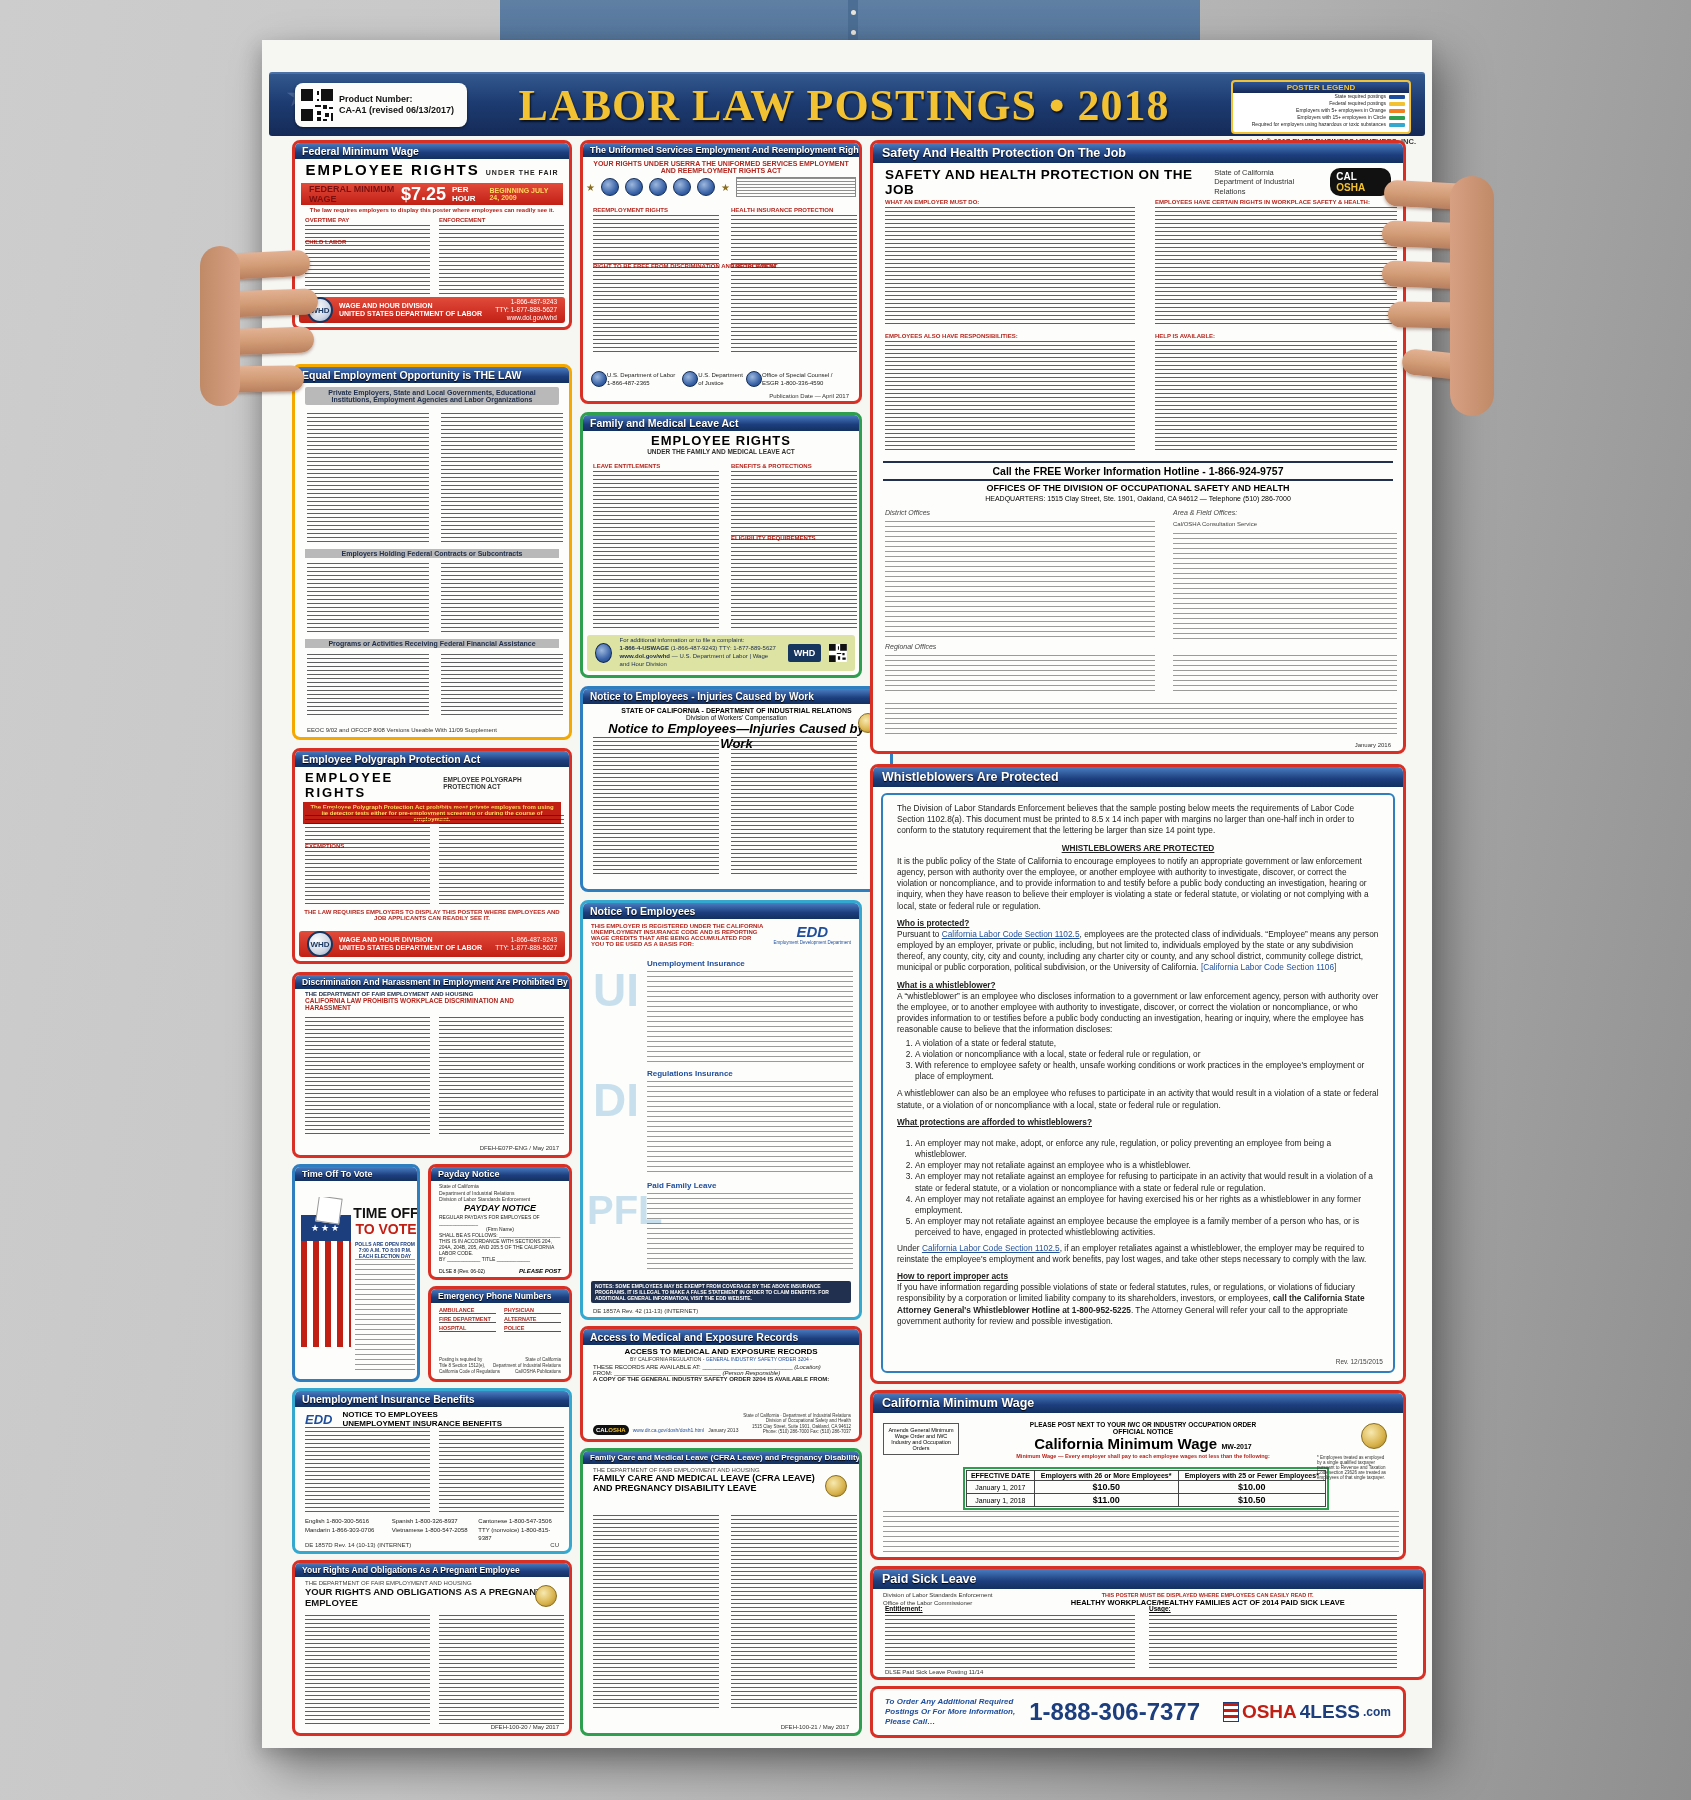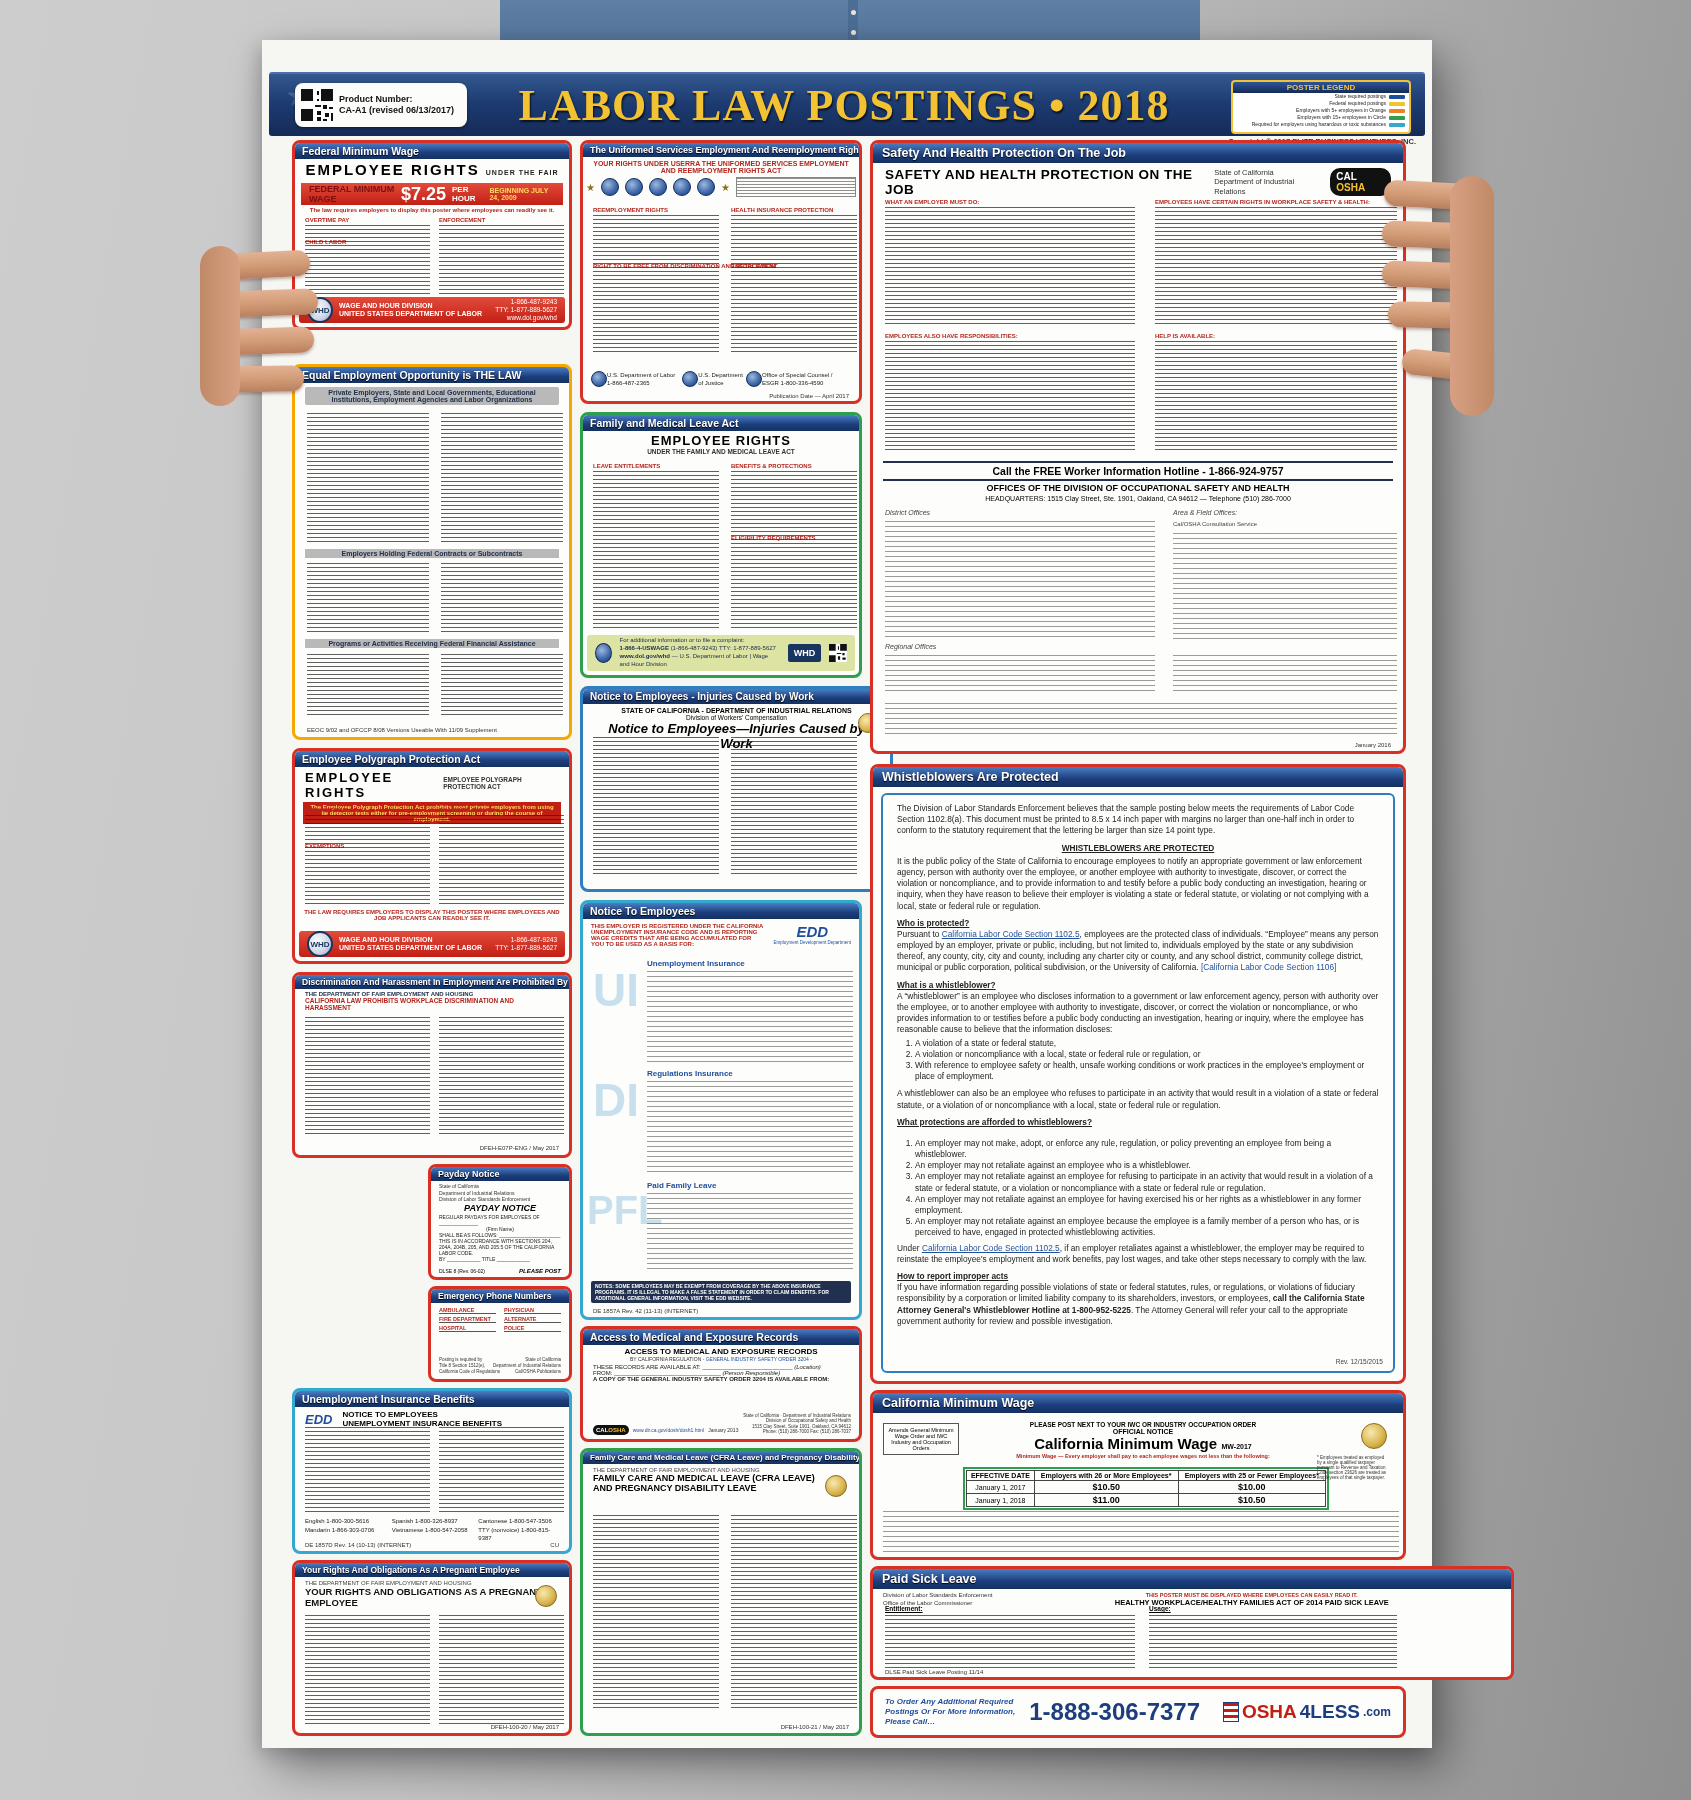--- a/index.html
+++ b/index.html
@@ -178,20 +178,32 @@
 
     <div class="sec b-red" style="left:30px;top:932px;width:280px;height:186px;">
       <div class="sh small" style="font-size:8.5px;">Discrimination And Harassment In Employment Are Prohibited By Law</div>
       <div style="padding:2px 10px 0;font-size:6px;font-weight:bold;color:#20304e;">THE DEPARTMENT OF FAIR EMPLOYMENT AND HOUSING</div>
       <div style="padding:0 10px;font-size:6.5px;font-weight:bold;color:#b3261e;">CALIFORNIA LAW PROHIBITS WORKPLACE DISCRIMINATION AND HARASSMENT</div>
       <div class="tl" style="left:10px;top:42px;width:125px;height:118px;"></div>
       <div class="tl" style="left:144px;top:42px;width:125px;height:118px;"></div>
       <div class="formlbl" style="right:10px;bottom:4px;">DFEH-E07P-ENG / May 2017</div>
     </div>
 
+    <div class="sec b-blu" style="left:30px;top:1124px;width:128px;height:218px;">
+      <div class="sh small" style="font-size:9px;">Time Off To Vote</div>
+      <div style="position:absolute;left:6px;top:30px;width:50px;height:150px;overflow:hidden;">
+        <div style="position:absolute;left:0;top:40px;width:50px;height:110px;background:repeating-linear-gradient(90deg,#c21f14 0 6px,#fff 6px 12px);"></div>
+        <div style="position:absolute;left:0;top:18px;width:50px;height:26px;background:#1c3e7d;color:#fff;font-size:9px;text-align:center;line-height:26px;letter-spacing:2px;">★★★</div>
+        <div style="position:absolute;left:16px;top:0px;width:22px;height:24px;background:#fff;border:1px solid #999;transform:rotate(8deg);"></div>
+      </div>
+      <div style="position:absolute;left:58px;top:38px;width:66px;text-align:center;font-weight:bold;font-size:14px;color:#111;">TIME OFF</div>
+      <div style="position:absolute;left:58px;top:54px;width:66px;text-align:center;font-weight:bold;font-size:14px;color:#c21f14;">TO VOTE</div>
+      <div style="position:absolute;left:58px;top:74px;width:64px;text-align:center;font-size:5px;font-weight:bold;color:#1c3e7d;">POLLS ARE OPEN FROM 7:00 A.M. TO 8:00 P.M. EACH ELECTION DAY</div>
+      <div class="tl lt" style="left:60px;top:92px;width:60px;height:112px;"></div>
+    </div>
 
     <div class="sec b-red" style="left:166px;top:1124px;width:144px;height:116px;">
       <div class="sh small" style="font-size:9px;">Payday Notice</div>
       <div style="padding:2px 8px 0;font-size:5px;color:#333;line-height:1.3;">
         <span>State of California</span><br>
         <span>Department of Industrial Relations</span><br>
         <span>Division of Labor Standards Enforcement</span>
       </div>
       <div style="text-align:center;font-weight:bold;font-size:9px;font-style:italic;">PAYDAY NOTICE</div>
       <div style="padding:1px 8px;font-size:5px;color:#222;">
@@ -480,21 +492,21 @@
             <td class="amt">$11.00</td>
             <td class="amt">$10.50</td>
           </tr>
             </tbody>
         </table>
       </div>
       <div style="position:absolute;right:14px;top:62px;width:72px;font-size:4.5px;color:#333;">* Employees treated as employed by a single qualified taxpayer pursuant to Revenue and Taxation Code section 23626 are treated as employees of that single taxpayer.</div>
       <div class="tl lt" style="left:10px;top:118px;width:516px;height:42px;"></div>
     </div>
 
-    <div class="sec b-red" style="left:608px;top:1526px;width:644px;height:114px;">
+    <div class="sec b-red" style="left:608px;top:1526px;width:556px;height:114px;">
       <div class="sh">Paid Sick Leave</div>
       <div style="display:flex;gap:10px;padding:3px 10px 0;align-items:flex-start;">
         <span style="font-size:6px;color:#333;line-height:1.3;">
           <span>Division of Labor Standards Enforcement</span><br>
           <span>Office of the Labor Commissioner</span>
         </span>
         <span style="flex:1;text-align:center;">
           <span style="display:block;font-size:5.5px;font-weight:bold;color:#b3261e;">THIS POSTER MUST BE DISPLAYED WHERE EMPLOYEES CAN EASILY READ IT.</span>
           <span style="display:block;font-size:7.5px;font-weight:bold;">HEALTHY WORKPLACE/HEALTHY FAMILIES ACT OF 2014 PAID SICK LEAVE</span>
         </span>

